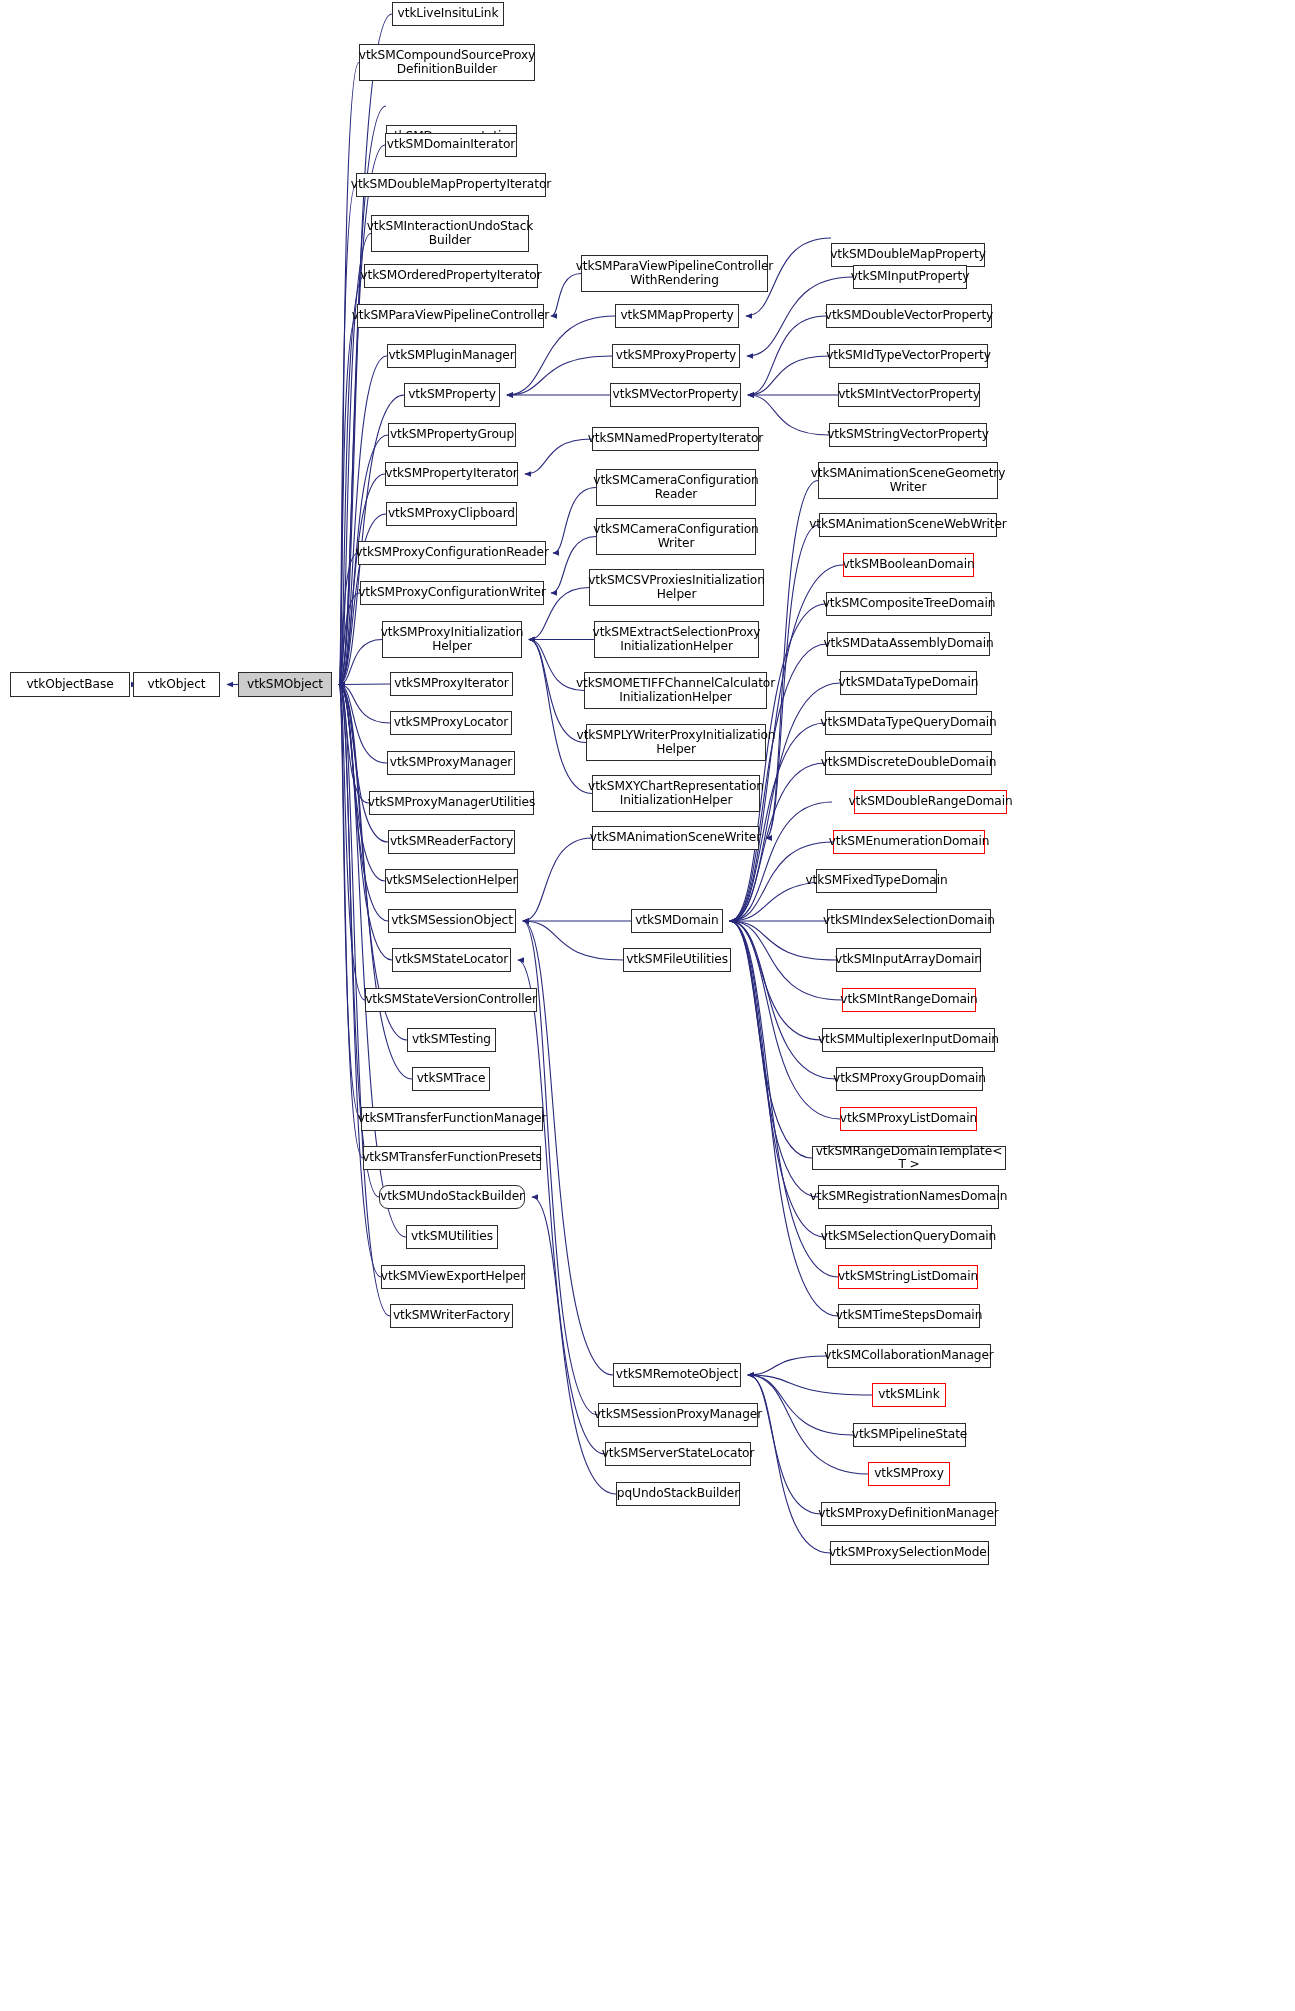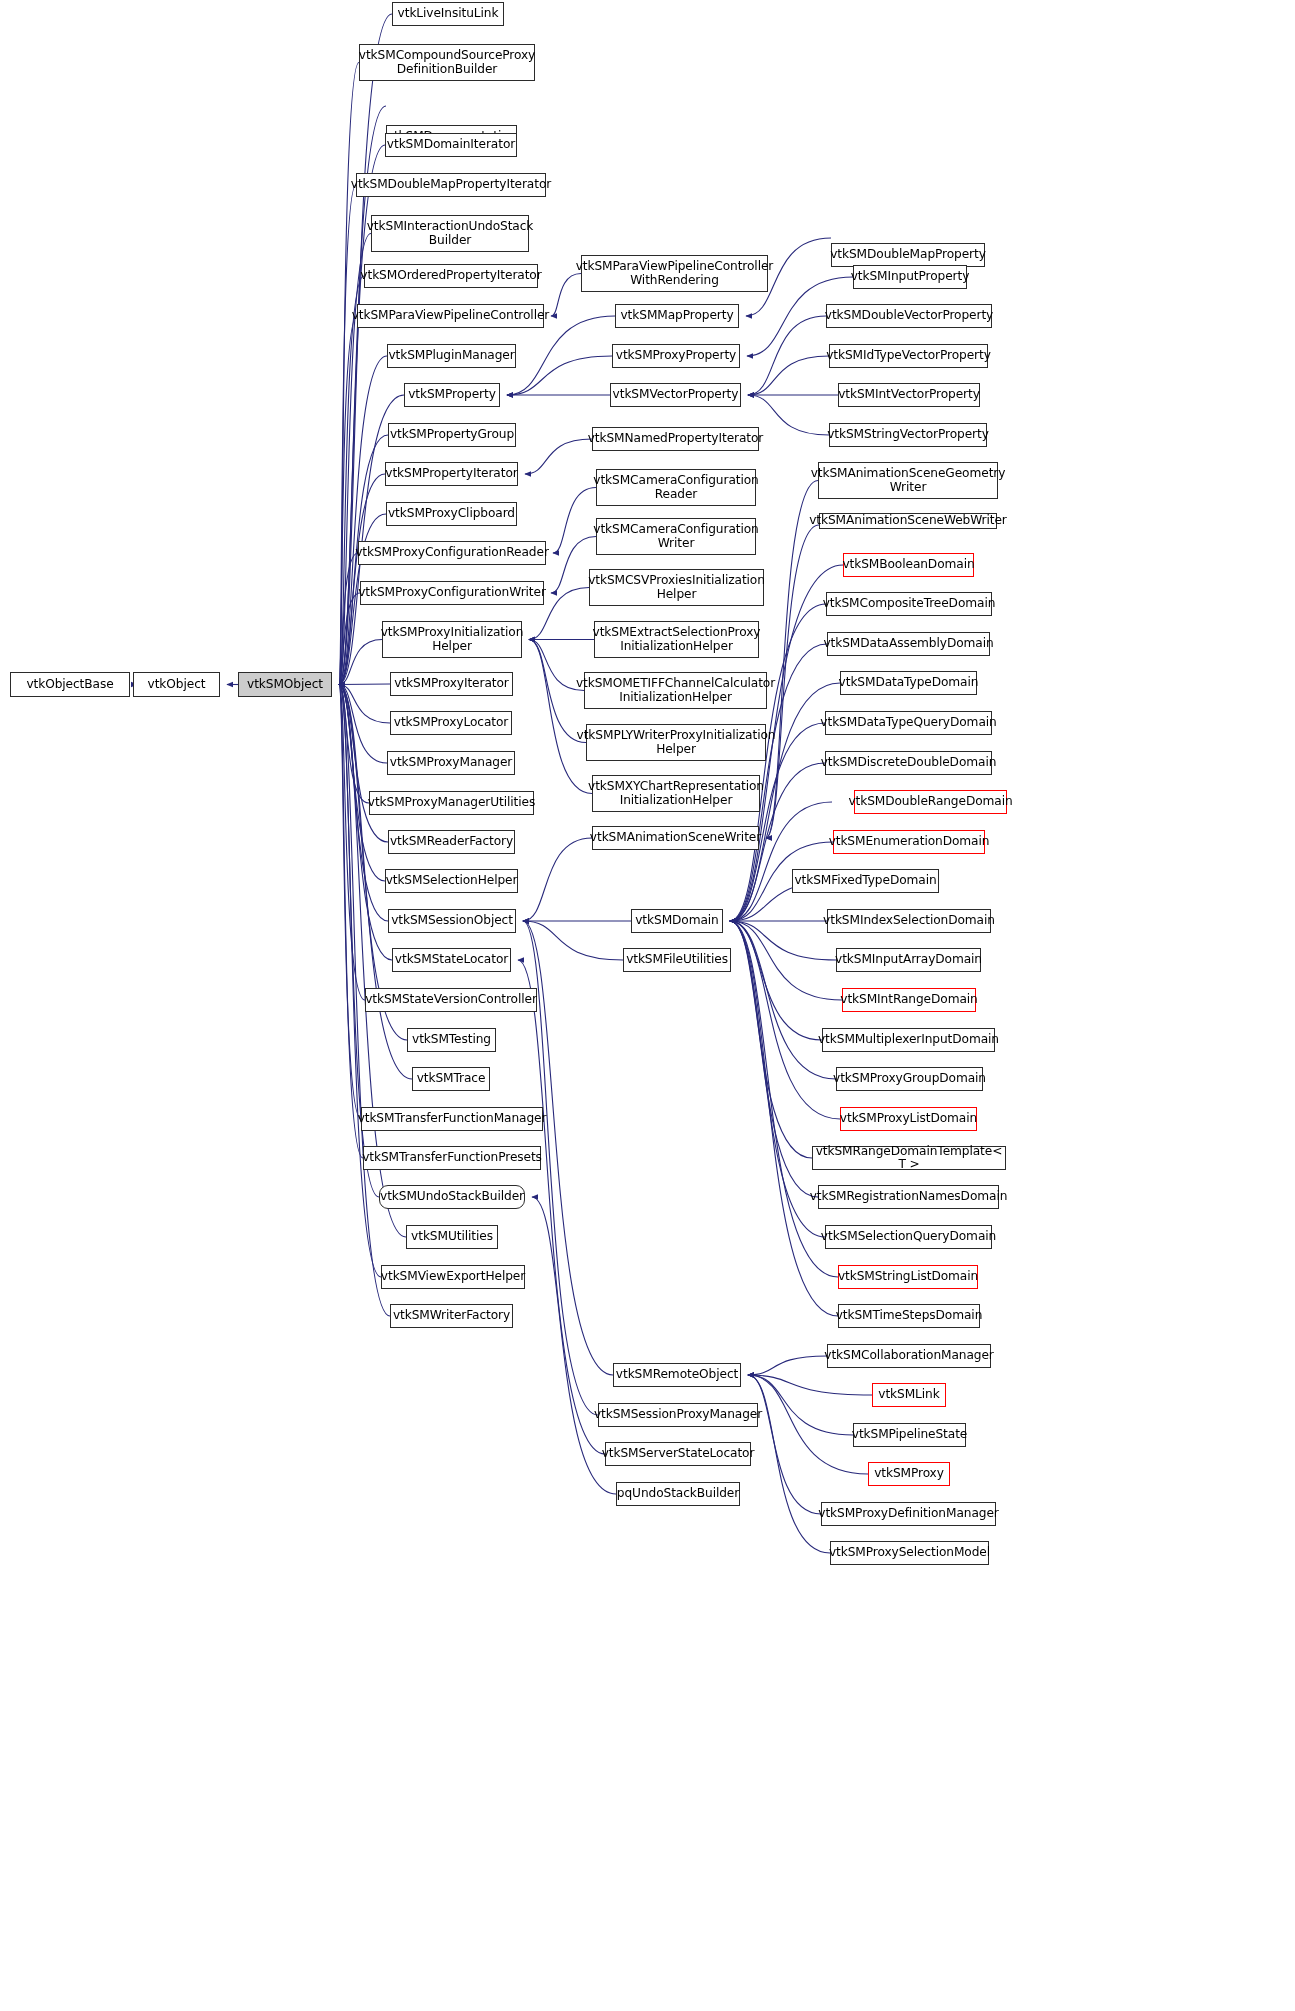--- a/index.html
+++ b/index.html
@@ -192,30 +192,30 @@
       <div class="node" style="left: 605px; top: 1442px; width: 146px; height: 24px;">vtkSMServerStateLocator</div>
       <div class="node" style="left: 616px; top: 1482px; width: 124px; height: 24px;">pqUndoStackBuilder</div>
       <div class="node" style="left: 831px; top: 226px; width: 154px; height: 24px; margin-top: 17px;">vtkSMDoubleMapProperty</div>
       <div class="node" style="left: 853px; top: 265px; width: 114px; height: 24px;">vtkSMInputProperty</div>
       <div class="node" style="left: 826px; top: 304px; width: 166px; height: 24px;">vtkSMDoubleVectorProperty</div>
       <div class="node" style="left: 829px; top: 344px; width: 159px; height: 24px;">vtkSMIdTypeVectorProperty</div>
       <div class="node" style="left: 838px; top: 383px; width: 142px; height: 24px;">vtkSMIntVectorProperty</div>
       <div class="node" style="left: 829px; top: 423px; width: 158px; height: 24px;">vtkSMStringVectorProperty</div>
       <div class="node" style="left: 818px; top: 462px; width: 180px; height: 37px;">vtkSMAnimationSceneGeometry
 Writer</div>
-      <div class="node" style="left: 819px; top: 513px; width: 178px; height: 16px;">vtkSMAnimationSceneWebWriter</div>
+      <div class="node" style="left: 819px; top: 513px; width: 178px; height: 24px;">vtkSMAnimationSceneWebWriter</div>
       <div class="node red" style="left: 843px; top: 553px; width: 131px; height: 24px;">vtkSMBooleanDomain</div>
       <div class="node" style="left: 826px; top: 592px; width: 166px; height: 24px;">vtkSMCompositeTreeDomain</div>
       <div class="node" style="left: 827px; top: 632px; width: 163px; height: 24px;">vtkSMDataAssemblyDomain</div>
       <div class="node" style="left: 840px; top: 671px; width: 137px; height: 24px;">vtkSMDataTypeDomain</div>
       <div class="node" style="left: 825px; top: 711px; width: 167px; height: 24px;">vtkSMDataTypeQueryDomain</div>
       <div class="node" style="left: 825px; top: 751px; width: 167px; height: 24px;">vtkSMDiscreteDoubleDomain</div>
       <div class="node red" style="left: 832px; top: 790px; width: 153px; height: 24px; margin-left: 22px;">vtkSMDoubleRangeDomain</div>
       <div class="node red" style="left: 833px; top: 830px; width: 152px; height: 24px;">vtkSMEnumerationDomain</div>
-      <div class="node" style="left: 792px; top: 869px; width: 147px; height: 24px; text-align: center;">vtkSMFixedTypeDomain</div>
+      <div class="node" style="left: 816px; top: 869px; width: 121px; height: 24px; text-align: center;">vtkSMFixedTypeDomain</div>
       <div class="node" style="left: 827px; top: 909px; width: 164px; height: 24px;">vtkSMIndexSelectionDomain</div>
       <div class="node" style="left: 836px; top: 948px; width: 145px; height: 24px;">vtkSMInputArrayDomain</div>
       <div class="node red" style="left: 842px; top: 988px; width: 134px; height: 24px;">vtkSMIntRangeDomain</div>
       <div class="node" style="left: 822px; top: 1028px; width: 173px; height: 24px;">vtkSMMultiplexerInputDomain</div>
       <div class="node" style="left: 836px; top: 1067px; width: 147px; height: 24px;">vtkSMProxyGroupDomain</div>
       <div class="node red" style="left: 840px; top: 1107px; width: 137px; height: 24px;">vtkSMProxyListDomain</div>
       <div class="node" style="left: 812px; top: 1146px; width: 194px; height: 24px;">vtkSMRangeDomainTemplate&lt; T &gt;</div>
       <div class="node" style="left: 818px; top: 1185px; width: 181px; height: 24px;">vtkSMRegistrationNamesDomain</div>
       <div class="node" style="left: 825px; top: 1225px; width: 167px; height: 24px;">vtkSMSelectionQueryDomain</div>
       <div class="node red" style="left: 838px; top: 1265px; width: 140px; height: 24px;">vtkSMStringListDomain</div>

